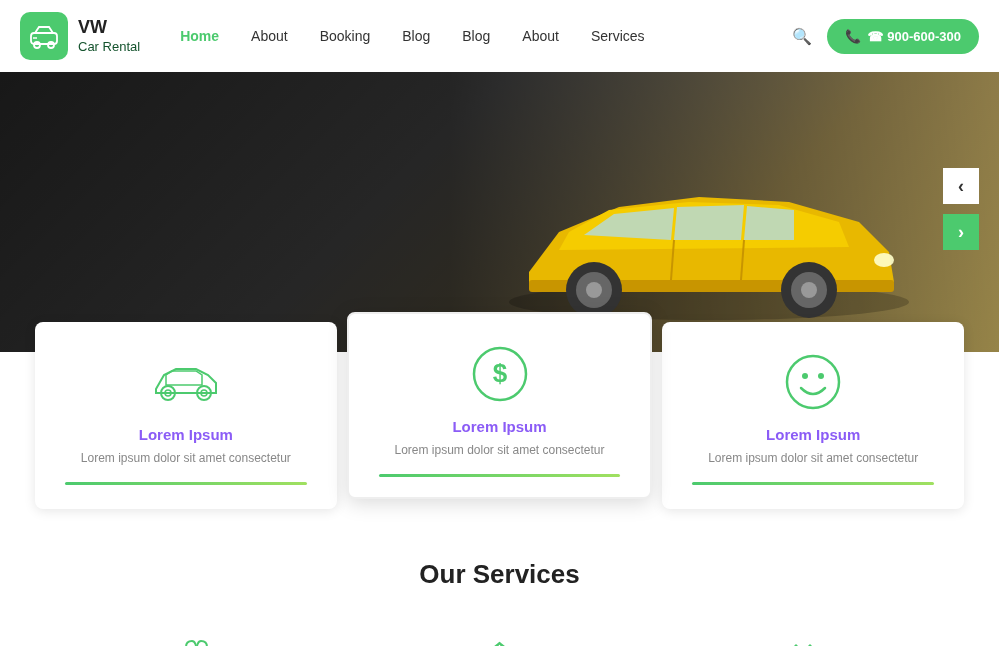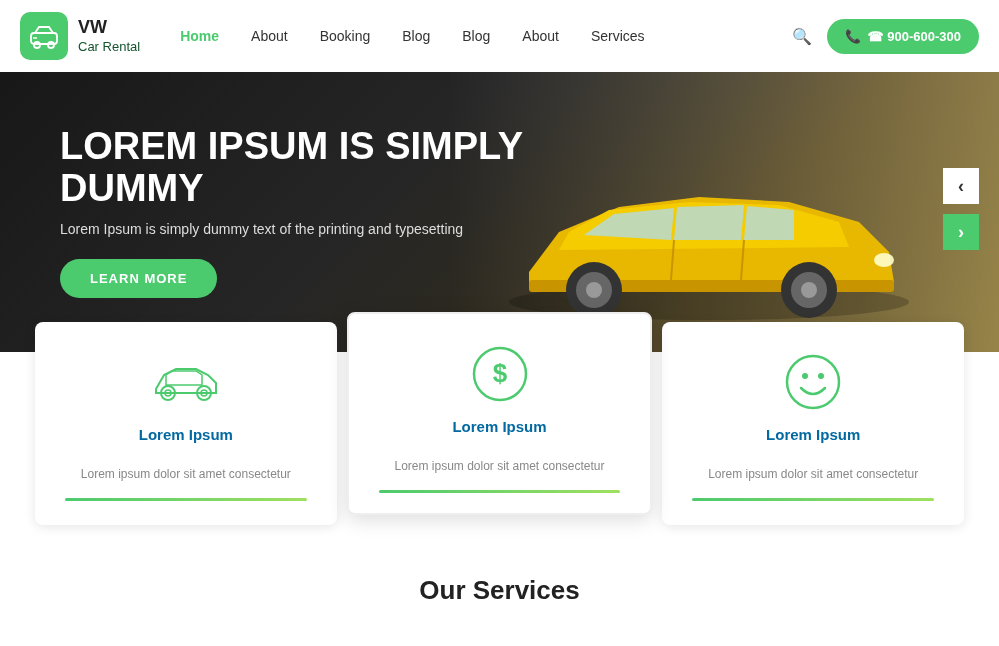--- a/index.html
+++ b/index.html
@@ -155,22 +155,22 @@
     .feature-card-icon {
       height: 60px;
       display: flex;
       align-items: center;
       justify-content: center;
       margin-bottom: 14px;
     }
     .feature-card-title {
       font-weight: bold;
       font-size: 15px;
-      color: #0369a1;
-      margin-bottom: 22px;
+      color: #8b5cf6;
+      margin-bottom: 6px;
     }
     .feature-card-desc {
       font-size: 12px;
       color: #888;
       line-height: 1.5;
     }
     .card-divider {
       height: 3px;
       background: linear-gradient(to right, #4cca6e, #a0e060);
       margin-top: 15px;
@@ -270,25 +270,20 @@
       <circle cx="310" cy="158" r="28" fill="#333"></circle>
       <circle cx="310" cy="158" r="18" fill="#666"></circle>
       <circle cx="310" cy="158" r="8" fill="#999"></circle>
 
       <ellipse cx="385" cy="128" rx="10" ry="7" fill="#ffffcc" opacity="0.9"></ellipse>
 
       <line x1="175" y1="108" x2="172" y2="148" stroke="#c89500" stroke-width="2"></line>
       <line x1="245" y1="108" x2="242" y2="148" stroke="#c89500" stroke-width="2"></line>
     </svg>
   </div>
-  <div class="hero-content">
-    <h1 class="hero-title">LOREM IPSUM IS SIMPLY DUMMY</h1>
-    <p class="hero-sub">Lorem Ipsum is simply dummy text of the printing and typesetting</p>
-    <button class="learn-more-btn">LEARN MORE</button>
-  </div>
   <button class="hero-nav-prev">‹</button>
   <button class="hero-nav-next">›</button>
 </section>
 
 <div class="feature-cards">
 
   <div class="feature-card">
     <div class="feature-card-icon">
       <svg width="80" height="50" viewBox="0 0 80 50" fill="none">
         <path d="M10 32 L18 18 L30 12 L50 12 L62 18 L70 26 L70 36 L10 36 Z" stroke="#4cca6e" stroke-width="2" fill="none"></path>

